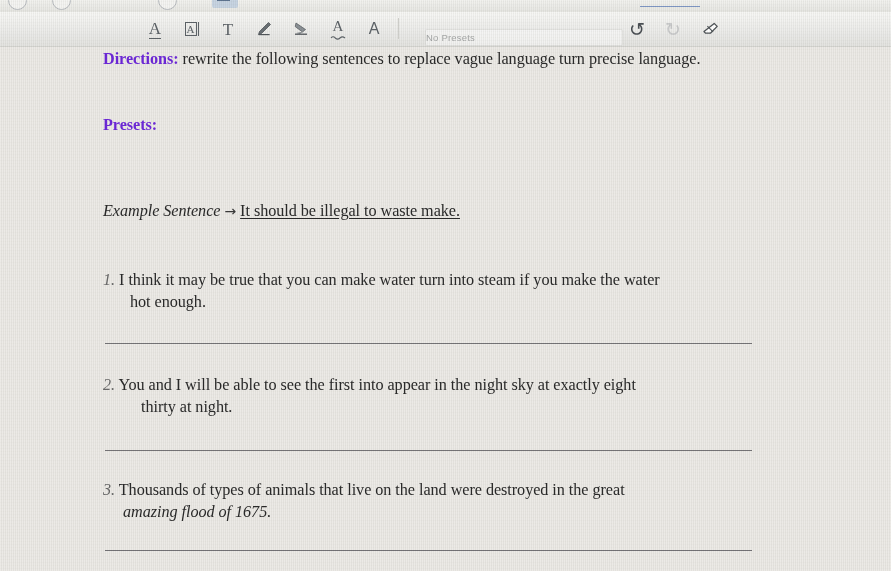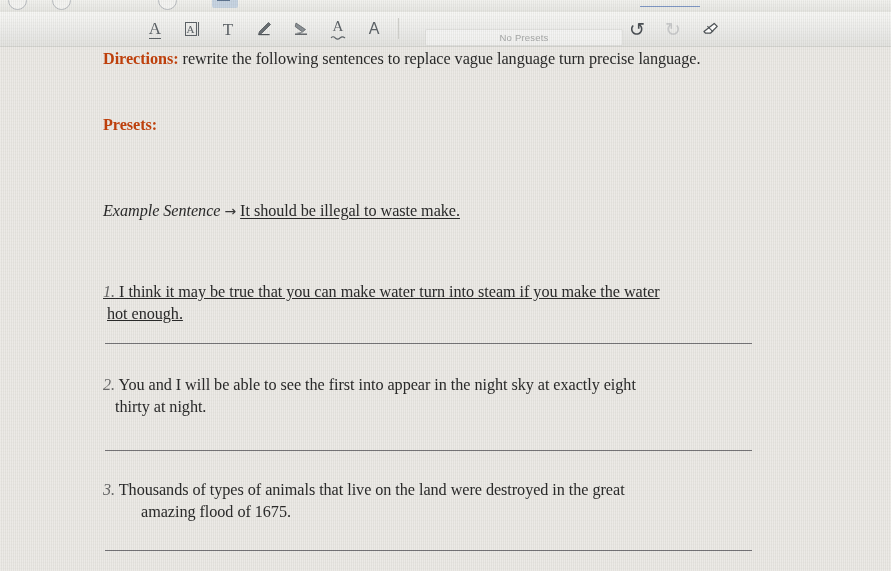--- a/index.html
+++ b/index.html
@@ -120,21 +120,20 @@
 
   #presets-field {
     position: absolute;
     left: 425px; top: 17px;
     width: 196px; height: 15px;
     background: rgba(252,252,251,0.55);
     border: 1px solid rgba(210,210,206,0.55);
     border-radius: 2px;
     display: flex;
     align-items: center;
-    justify-content: center;
   }
   #presets-label {
     font-family: "Liberation Sans", sans-serif;
     font-size: 9.5px;
     color: #a6a8a8;
     letter-spacing: 0.2px;
     white-space: nowrap;
   }
 
   .tb-arrow {
@@ -162,21 +161,21 @@
     position: absolute;
     font-family: "Liberation Serif", serif;
     font-size: 16.2px;
     line-height: 21.5px;
     color: #2a2a2a;
     letter-spacing: -0.05px;
   }
 
   .hdr {
     font-weight: bold;
-    color: #c2410c;
+    color: #6d28d9;
   }
 
   .ital { font-style: italic; }
 
   .arrow-g {
     font-family: "DejaVu Sans", sans-serif;
     font-size: 14px;
     color: #3a3a3a;
   }
 
@@ -297,38 +296,38 @@
 
     <div class="para hdr" style="left:103px; top:69px;">Presets:</div>
 
 
     <div class="para" style="left:103px; top:155px; width:660px;">
       <span class="ital">Example Sentence</span>
       <span class="arrow-g">→</span>
       <span class="uline">It should be illegal to waste make.</span>
     </div>
 
-    <div class="para" style="left:103px; top:236px; width:655px;text-decoration:underline;">
+    <div class="para" style="left:103px; top:224px; width:655px;">
       <span class="qnum">1.</span>
       <span>I think it may be true that you can make water turn into steam if you make the water</span>
-      <span style="display:block; margin-left:4px;">hot enough.</span>
+      <span style="display:block; margin-left:27px;">hot enough.</span>
     </div>
     <div class="answer-line" style="left:105px; top:297px; width:647px;"></div>
 
     <div class="para" style="left:103px; top:329px; width:655px;">
       <span class="qnum">2.</span>
       <span>You and I will be able to see the first into appear in the night sky at exactly eight</span>
-      <span style="display:block; margin-left:12px;">thirty at night.</span>
+      <span style="display:block; margin-left:38px;">thirty at night.</span>
     </div>
     <div class="answer-line" style="left:105px; top:404px; width:647px;"></div>
 
     <div class="para" style="left:103px; top:434px; width:655px;">
       <span class="qnum">3.</span>
       <span>Thousands of types of animals that live on the land were destroyed in the great</span>
-      <span style="display:block; margin-left:38px;">amazing flood of 1675.</span>
+      <span style="display:block; margin-left:20px;font-style:italic;">amazing flood of 1675.</span>
     </div>
     <div class="answer-line" style="left:105px; top:504px; width:647px;"></div>
 
   </div>
 
   <div id="insert-note">
     <div>Insert</div>
     <div>text</div>
     <div>here</div>
   </div>

